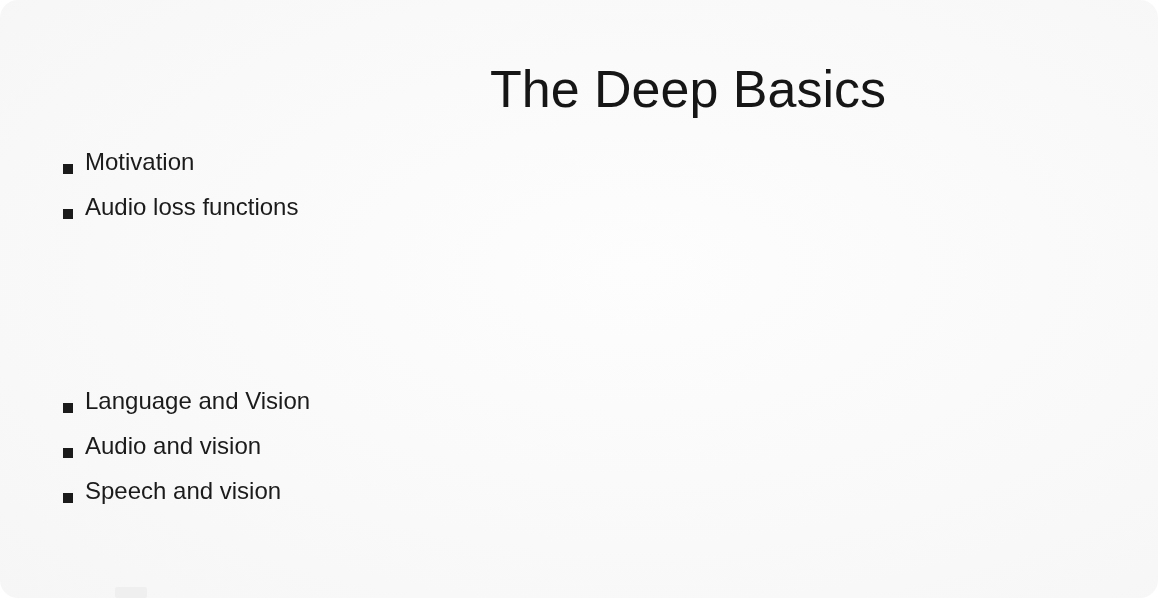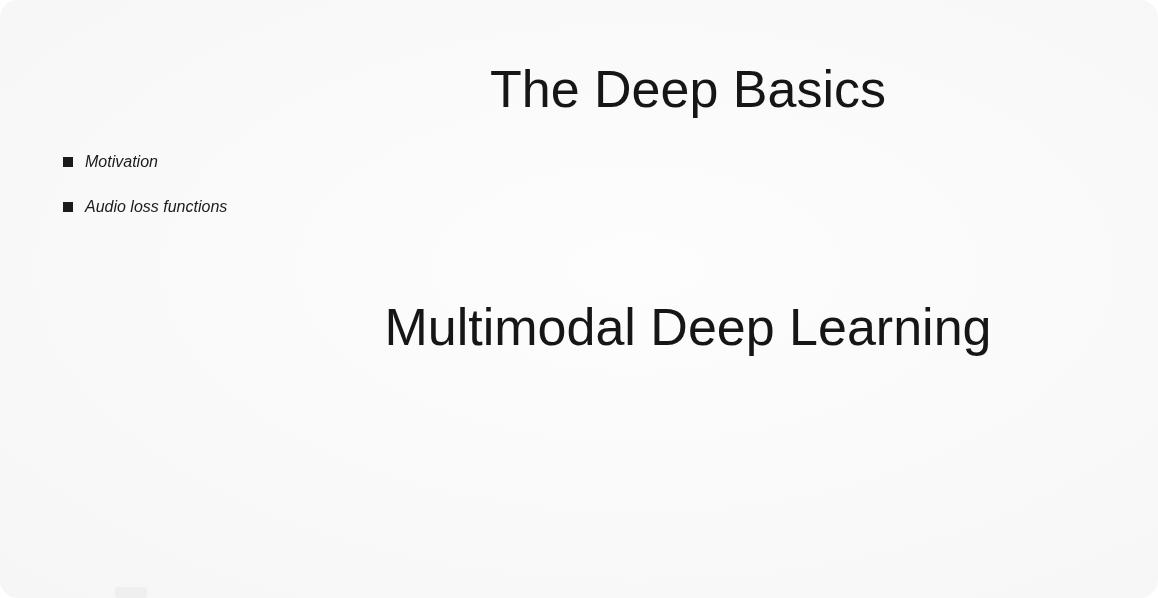--- a/index.html
+++ b/index.html
@@ -38,28 +38,27 @@
     position: absolute;
     left: 63px;
     margin: 0;
     padding: 0;
     list-style: none;
   }
   .list-1 { top: 150px; }
   .list-2 { top: 389px; }
   .bullet-item {
     display: flex;
-    align-items: center;
+    align-items: flex-end;
     height: 24px;
     margin-bottom: 21px;
-    font-size: 16px;
+    font-size: 24px;
     line-height: 24px;
     color: #1b1b1b;
     white-space: nowrap;
-    font-style: italic;
   }
   .bullet-square {
     display: inline-block;
     width: 10px;
     height: 10px;
     background: #1b1b1b;
     margin-right: 12px;
     flex: 0 0 auto;
   }
   .faint-smudge {
@@ -83,18 +82,31 @@
     <li class="bullet-item">
       <span class="bullet-square"></span>
       <span>Motivation</span>
     </li>
     <li class="bullet-item">
       <span class="bullet-square"></span>
       <span>Audio loss functions</span>
     </li>
   </ul>
 
-  <div class="slide-title title-2">Multimodal Deep Learning</div>
 
+  <ul class="bullet-list list-2">
+    <li class="bullet-item">
+      <span class="bullet-square"></span>
+      <span>Language and Vision</span>
+    </li>
+    <li class="bullet-item">
+      <span class="bullet-square"></span>
+      <span>Audio and vision</span>
+    </li>
+    <li class="bullet-item">
+      <span class="bullet-square"></span>
+      <span>Speech and vision</span>
+    </li>
+  </ul>
 
   <div class="faint-smudge"></div>
 
 </div>
 
 </body></html>

